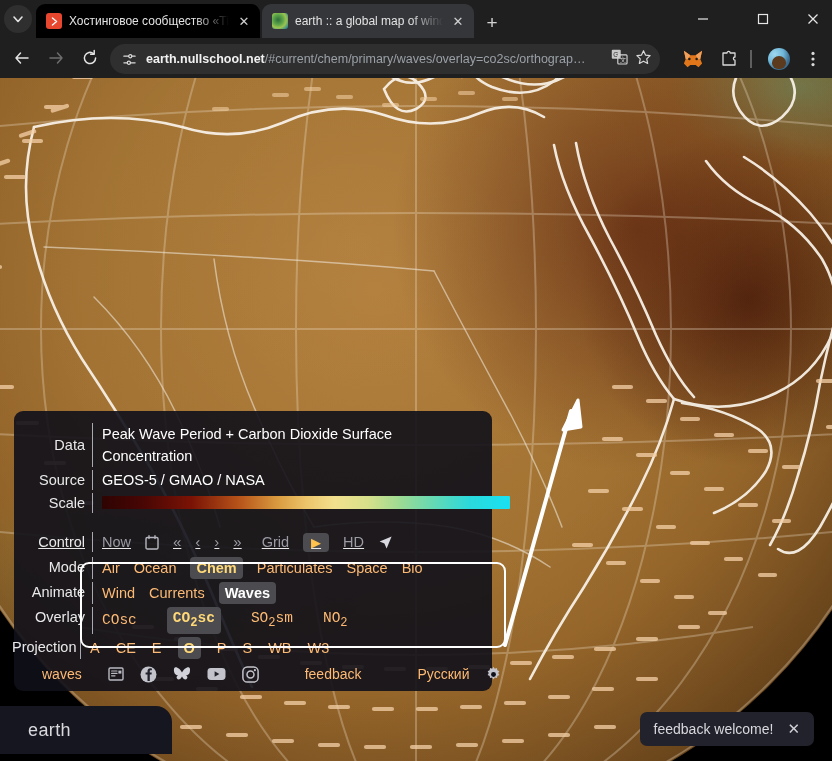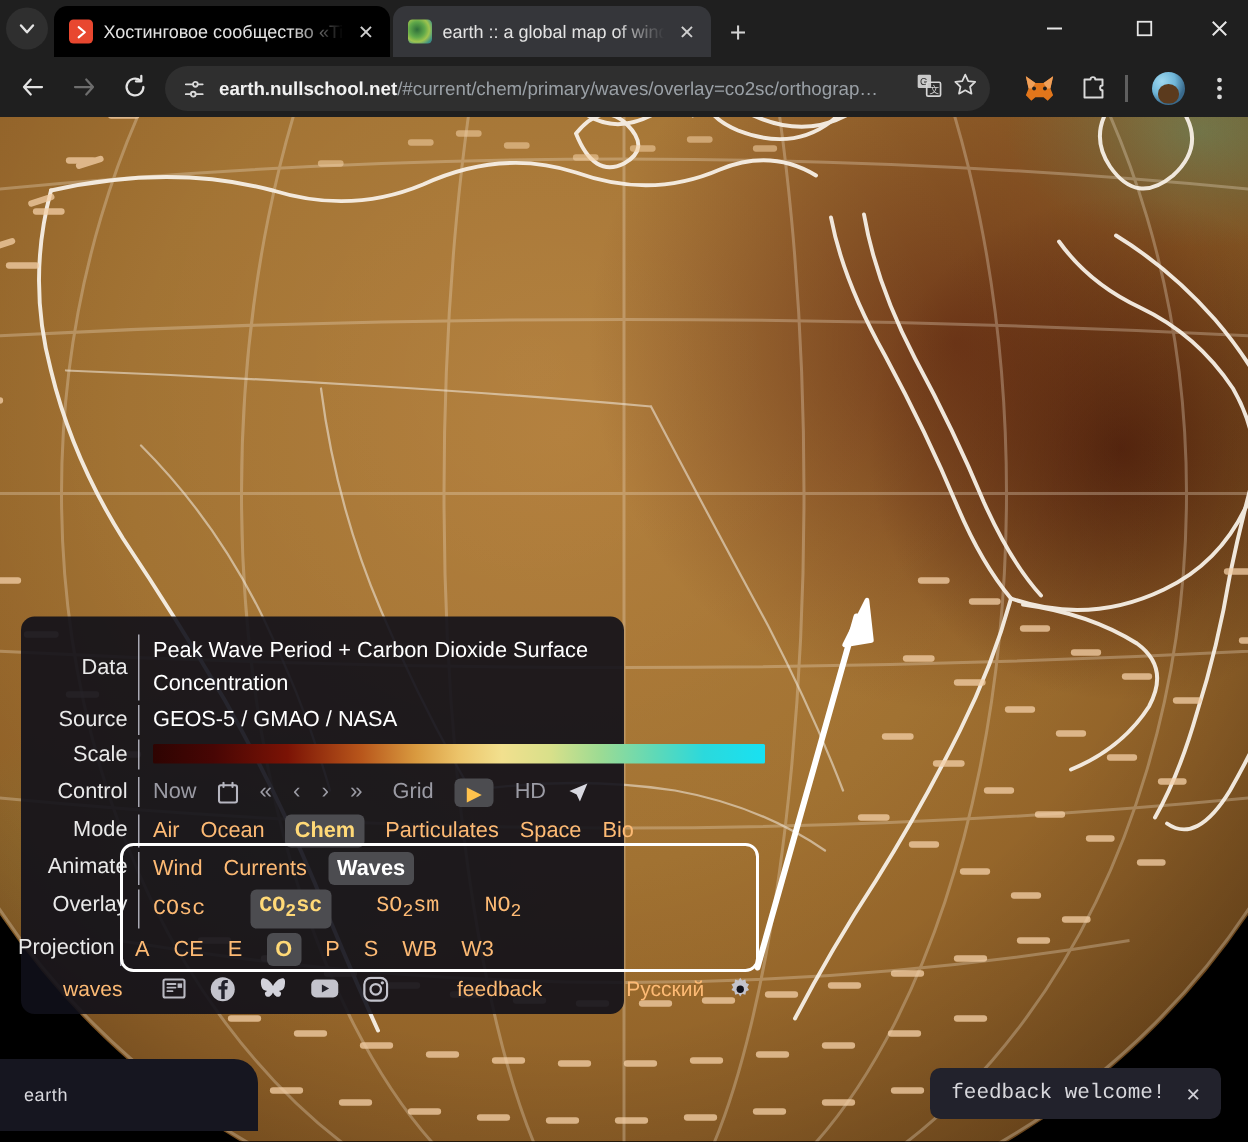--- a/index.html
+++ b/index.html
@@ -87,21 +87,21 @@
   .globe-shade {
     position:absolute; inset:0; border-radius:50%;
     background: radial-gradient(circle at 44% 42%, rgba(255,255,255,.06) 0%, rgba(0,0,0,0) 55%, rgba(0,0,0,.35) 92%, rgba(0,0,0,.6) 100%);
   }
   .graticule { position:absolute; inset:0; border-radius:50%; opacity:.30; }
   .coast { position:absolute; inset:0; border-radius:50%; }
   .waves { position:absolute; inset:0; border-radius:50%; opacity:.93; }
 
   
   .panel {
-    position:absolute; left:14px; top:411px; width:402px;
+    position:absolute; left:14px; top:411px; width:478px;
     background:rgba(16,16,26,.90);
     border-radius:9px;
     padding:12px 14px 8px 10px;
     color:#e8e8e8;
     font-size:14.5px;
     z-index:20;
   }
   .prow { display:flex; align-items:flex-start; margin-bottom:3px; line-height:20px; }
   .plabel {
     flex:0 0 auto; text-align:right; width:68px; padding-right:7px;
@@ -145,28 +145,28 @@
     display:flex; align-items:center; gap:0; margin-top:7px;
     color:#b9b9c2; font-size:14px;
   }
   .footer .fi { display:flex; align-items:center; justify-content:center; cursor:pointer; }
 
   .arrow { position:absolute; left:0; top:78px; width:832px; height:683px; z-index:24; pointer-events:none; }
 
   .earth-logo {
     position:absolute; left:0px; top:706px; width:172px; height:48px;
     background:#161620; border-radius:0 16px 0 0;
-    display:flex; align-items:center; padding-left:16px;
-    color:#d8d8dd; font-size:12px; letter-spacing:.4px; z-index:22; cursor:pointer;
+    display:flex; align-items:center; padding-left:28px;
+    color:#d8d8dd; font-size:18px; letter-spacing:.4px; z-index:22; cursor:pointer;
   }
   .feedback-toast {
     position:absolute; right:18px; top:712px; height:34px;
     background:#22222c; border-radius:7px;
     display:flex; align-items:center; gap:14px; padding:0 14px;
-    color:#d8d8dd; font-size:14px; z-index:22;font-family:Liberation Mono, monospace;
+    color:#d8d8dd; font-size:14px; z-index:22;
   }
   .feedback-toast .x { cursor:pointer; font-size:15px; color:#cfcfd6; }
 </style>
 </head>
 <body>
 
 <div id="root">
 
   <div class="browser-chrome">
 
@@ -505,21 +505,21 @@
     </div>
 
     <div class="prow">
       <div class="plabel">Scale</div>
       <div class="psep"></div>
       <div class="pval">
         <div class="scalebar"></div>
       </div>
     </div>
 
-    <div class="prow" style="margin-top:5px;">
+    <div class="prow" style="margin-top:19px;text-decoration:underline;">
       <div class="plabel">Control</div>
       <div class="psep"></div>
       <div class="pval ctl-row">
         <span class="dim">Now</span>
         <span style="display:inline-flex;">
           <svg width="14" height="15" viewBox="0 0 14 15">
               <rect x="1" y="2.5" width="12" height="11.5" rx="1.3" fill="none" stroke="#b6b6c0" stroke-width="1.4"></rect>
               <path d="M4 0.8 V3.6 M10 0.8 V3.6" stroke="#b6b6c0" stroke-width="1.4" stroke-linecap="round"></path>
             </svg>
         </span>

